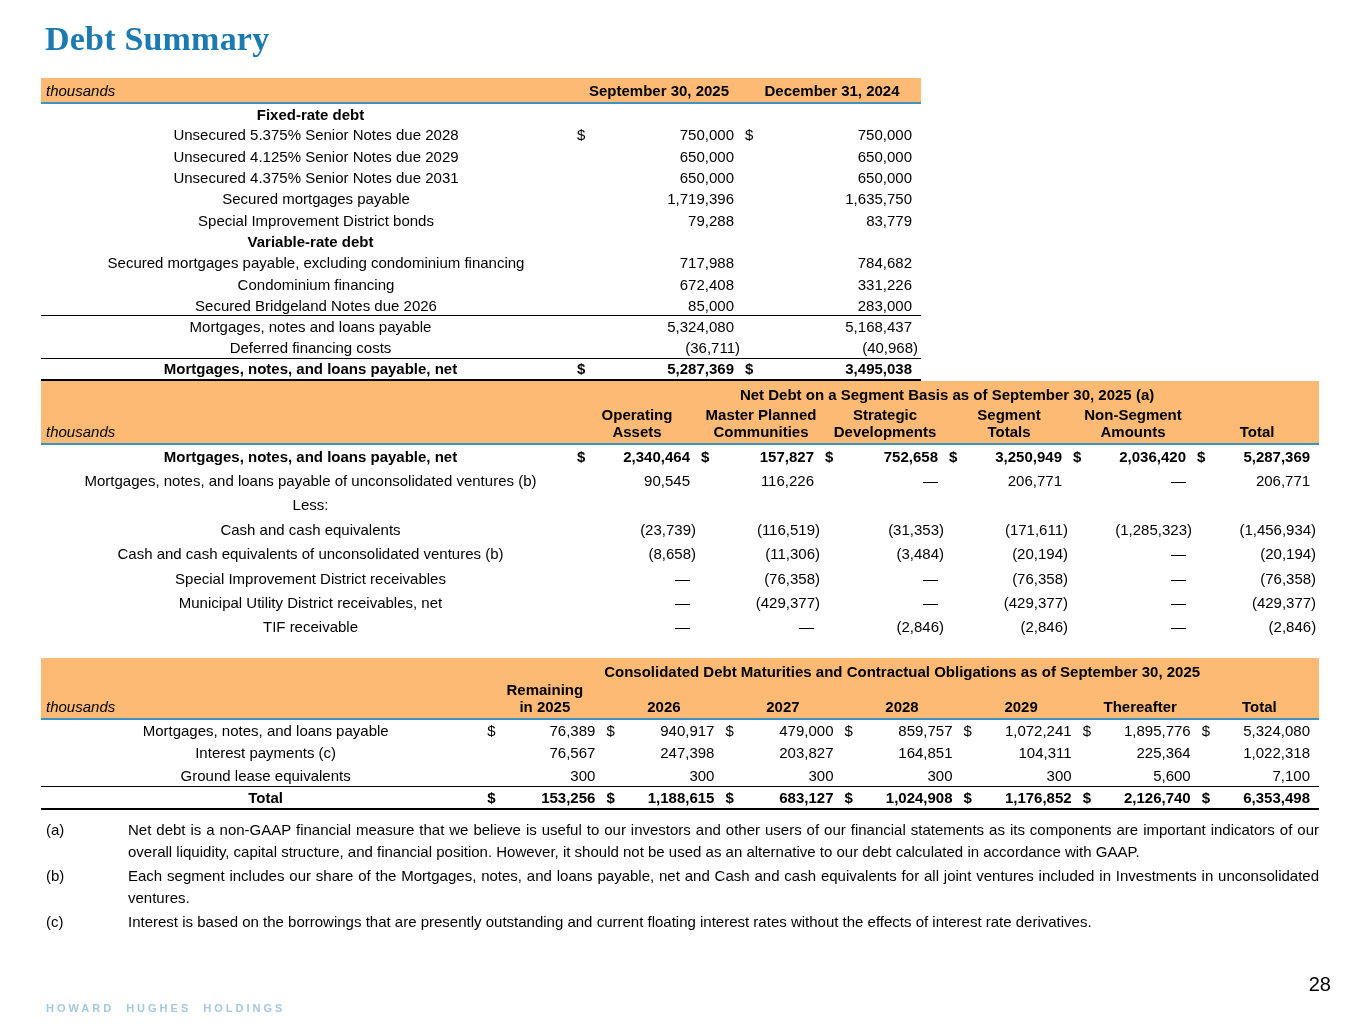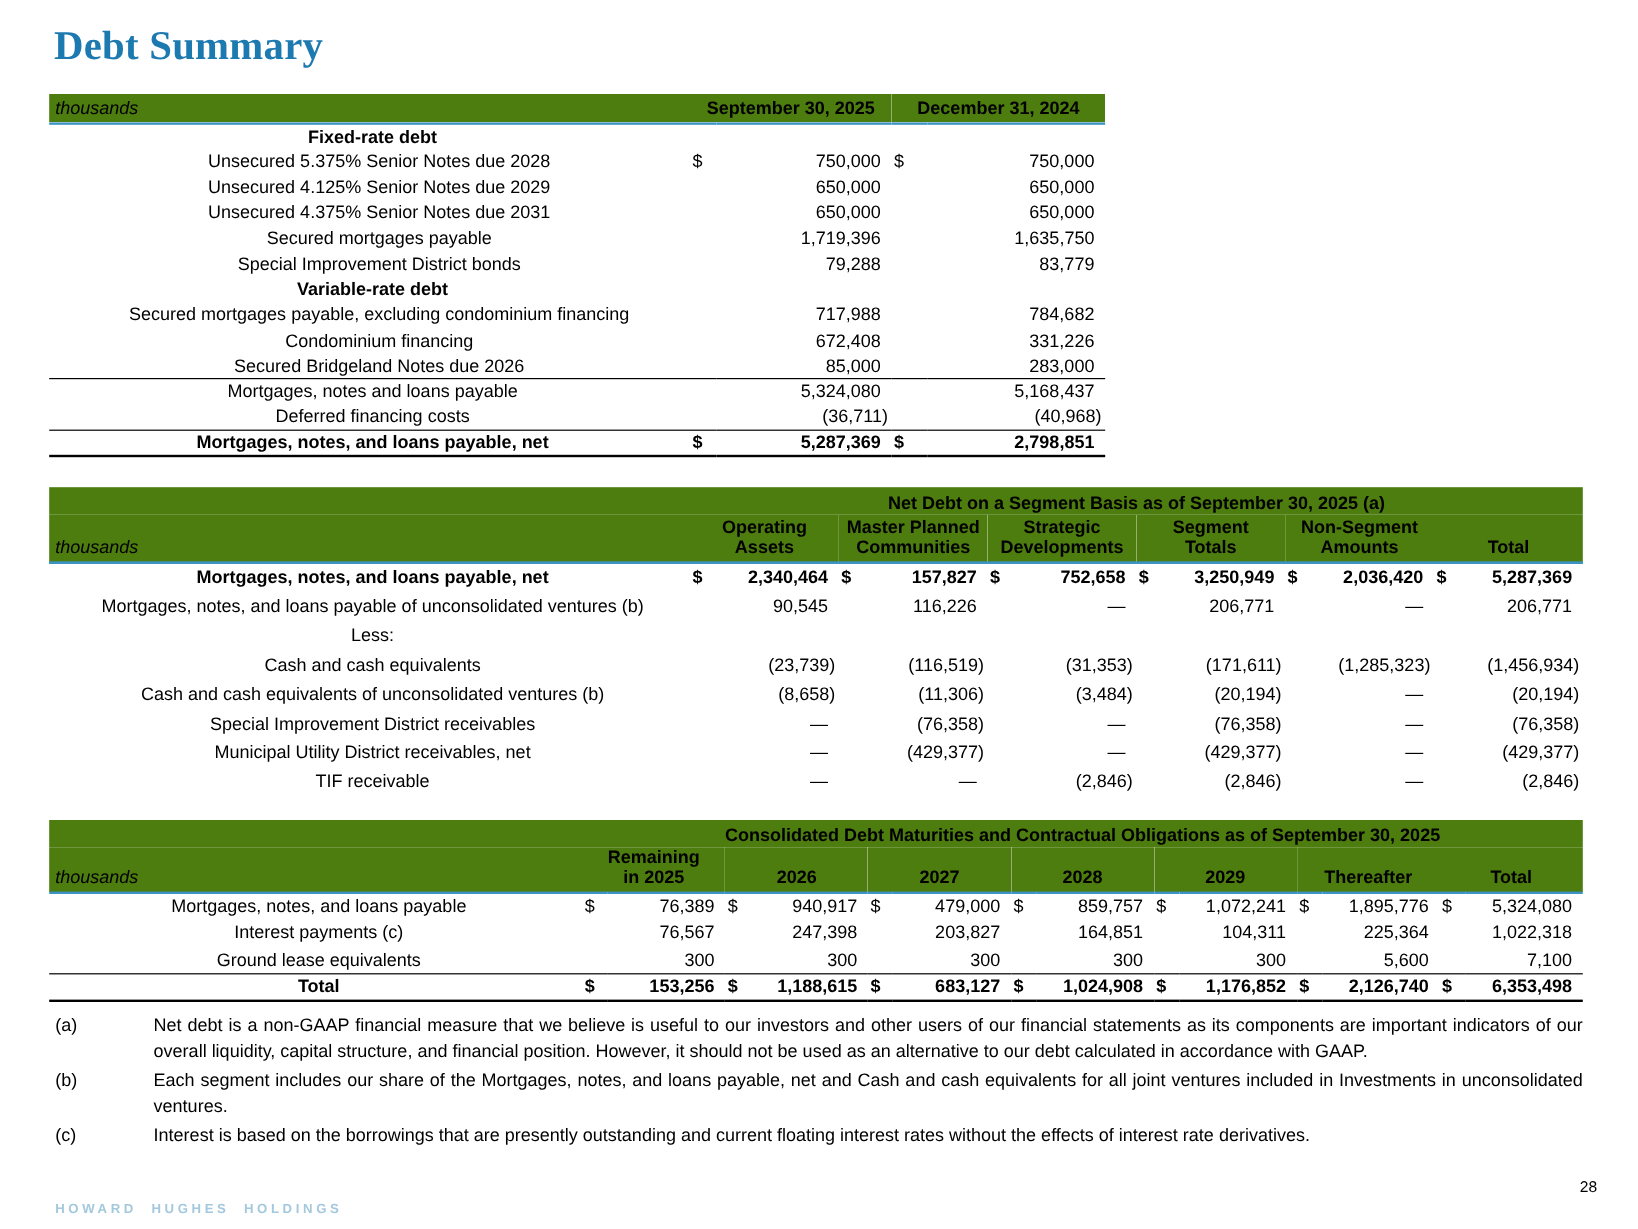--- a/index.html
+++ b/index.html
@@ -3,55 +3,55 @@
 <meta charset="utf-8">
 <style>
   html,body{margin:0;padding:0;background:#fff;}
   .page{position:relative;width:1365px;height:1024px;background:#fff;
         font-family:"Liberation Sans","DejaVu Sans",sans-serif;font-size:15px;color:#000;overflow:hidden;}
   .content{padding:12px 16px 0 41px;}
   .page-title{font-family:"Liberation Serif","DejaVu Serif",serif;font-size:34px;font-weight:700;
               color:#1D7AB0;margin:8px 0 20px 4px;letter-spacing:.2px;}
   table.tbl{border-collapse:collapse;table-layout:fixed;}
   .tbl th,.tbl td{font-size:15px;padding:0;overflow:hidden;white-space:nowrap;}
-  .tbl thead th{background:#4d7c0f;}
+  .tbl thead th{background:#fdba74;}
   .tbl .unit{font-style:italic;font-weight:400;text-align:left;padding-left:5px;vertical-align:bottom;padding-bottom:3px;}
   .tbl .ch{font-weight:700;text-align:center;vertical-align:bottom;padding-bottom:3px;white-space:pre-line;line-height:17px;}
   .tbl .ttl{font-weight:700;text-align:center;vertical-align:middle;padding-top:4px;}
   .tbl .lbl{text-align:center;padding-left:5px;}
   .tbl .dol{text-align:left;padding-left:2px;}
   .tbl .val{text-align:right;padding-right:9px;}
   .tbl .val.neg{padding-right:3px;}
   .tbl1{width:880px;}
   .tbl1 thead tr{height:25px;}
   .tbl1 thead th{border-bottom:2.5px solid #3D93C3;}
   .tbl1 tbody tr{height:21.3px;}
   .tbl2,.tbl3{width:1278px;}
   .tbl2 tr.trow{height:23px;}
   .tbl2 tr.hrow{height:40px;}
   .tbl2 tr.hrow th{border-bottom:2.5px solid #3D93C3;}
   .tbl2 tbody tr{height:24.4px;}
   .tbl3 tr.trow{height:23px;}
   .tbl3 tr.hrow{height:38px;}
   .tbl3 tr.hrow th{border-bottom:2px solid #3D93C3;}
   .tbl3 tbody tr{height:22.6px;}
-  .m-t2{margin-top:25px;}
+  .m-t2{}
   .m-t3{margin-top:19px;}
   tr.section .lbl{font-weight:700;}
   tr.indent .lbl{padding-left:16px;}
   tr.bold td{font-weight:700;}
   tr.subtotal td{font-weight:400;border-top:1.5px solid #000;}
   tr.total td{font-weight:700;border-top:1.5px solid #000;border-bottom:2.5px solid #000;}
   .footnotes{margin-top:9px;width:1278px;}
   .fn{display:flex;margin-bottom:3px;}
   .fn-marker{flex:none;width:42px;padding-left:5px;line-height:21.5px;}
   .fn-text{flex:1;text-align:justify;line-height:21.5px;margin-left:40px;}
   .brand{position:absolute;left:46px;bottom:10px;font-size:11px;font-weight:700;color:#A4C8DE;
          letter-spacing:3px;word-spacing:6px;}
-  .page-num{position:absolute;right:34px;bottom:28px;font-size:13px;color:#000;}
+  .page-num{position:absolute;right:34px;bottom:28px;font-size:20px;color:#000;}
 </style>
 </head>
 <body>
 
 <div class="page">
   <div class="content">
 
     <h1 class="page-title">Debt Summary</h1>
 
     <table class="tbl tbl1">
@@ -152,21 +152,21 @@
             <td class="dol"></td>
             <td class="val neg">(36,711)</td>
             <td class="dol"></td>
             <td class="val neg">(40,968)</td>
           </tr>
           <tr class="row total">
             <td class="lbl">Mortgages, notes, and loans payable, net</td>
             <td class="dol">$</td>
             <td class="val">5,287,369</td>
             <td class="dol">$</td>
-            <td class="val">2,798,851</td>
+            <td class="val">3,495,038</td>
           </tr>
         </tbody>
     </table>
 
     <table class="tbl tbl2 m-t2">
       <colgroup>
         <col style="width:534px">
         <col style="width:21px">
           <col style="width:103px">
         <col style="width:21px">

